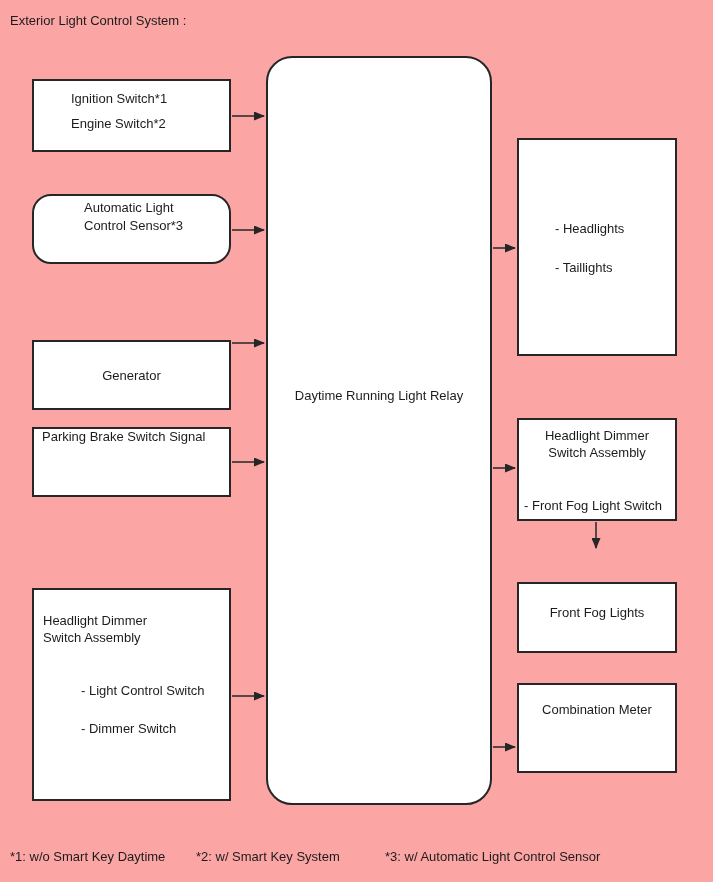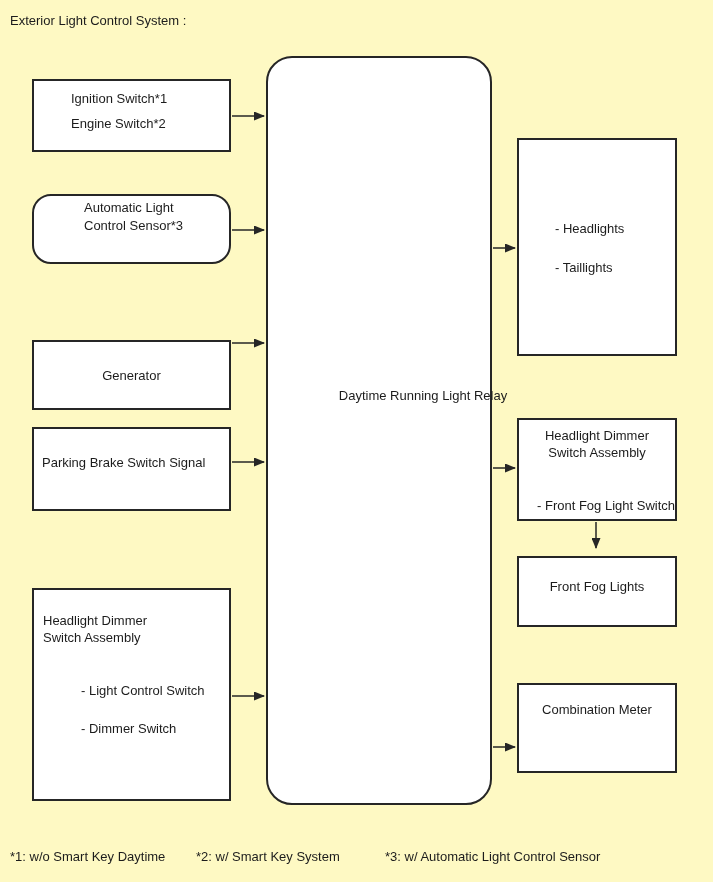--- a/index.html
+++ b/index.html
@@ -1,20 +1,20 @@
 <!DOCTYPE html>
 <html><head>
 <meta charset="utf-8">
 <style>
   html, body { margin: 0; padding: 0; background: #ffffff; }
   .canvas {
     position: relative;
     width: 713px;
     height: 882px;
-    background: #fef9c3;
+    background: #fca5a5;
     font-family: "Liberation Sans", sans-serif;
     font-size: 13px;
     color: #1c1c1c;
     overflow: hidden;
   }
   .page-title {
     position: absolute;
     left: 10px;
     top: 13px;
     line-height: 15px;
@@ -28,35 +28,35 @@
   }
   .rounded {
     border-radius: 26px;
   }
   
   .b-ignition   { left: 32px; top: 79px;  width: 199px; height: 73px; padding: 5px 0 0 37px; }
   .b-ignition div { line-height: 25px; white-space: nowrap; }
   .b-autolight  { left: 32px; top: 194px; width: 199px; height: 70px; padding: 3px 0 0 50px; border-radius: 19px; }
   .b-autolight div { line-height: 18px; white-space: nowrap; }
   .b-generator  { left: 32px; top: 307px; width: 199px; height: 70px; display: flex; align-items: center; justify-content: center; margin-top: 33px; }
-  .b-parking    { left: 32px; top: 427px; width: 199px; height: 84px; display: flex; align-items: center; padding-left: 8px; padding-bottom: 13px; }
+  .b-parking    { left: 32px; top: 427px; width: 199px; height: 70px; display: flex; align-items: flex-start; padding-left: 8px; padding-bottom: 13px; }
   .b-dimmer-l   { left: 32px; top: 588px; width: 199px; height: 213px; padding: 22px 0 0 9px; }
   .b-dimmer-l .ttl { line-height: 17px; white-space: nowrap; }
   .b-dimmer-l .items { margin-top: 26px; padding-left: 38px; }
   .b-dimmer-l .items div { line-height: 38px; white-space: nowrap; }
   
   .b-relay { left: 266px; top: 56px; width: 226px; height: 749px; }
-  .b-relay .lbl { position: absolute; left: 0; top: 330px; width: 100%; text-align: center; line-height: 16px; margin-left: 44px; }
+  .b-relay .lbl { position: absolute; left: 0; top: 330px; width: 100%; text-align: center; line-height: 16px; }
   
   .b-lights   { left: 517px; top: 138px; width: 160px; height: 218px; padding: 69px 0 0 36px; }
   .b-lights div { line-height: 39px; white-space: nowrap; }
   .b-dimmer-r { left: 517px; top: 418px; width: 160px; height: 103px; padding-top: 7px; }
   .b-dimmer-r .ttl { text-align: center; line-height: 17px; white-space: nowrap; }
-  .b-dimmer-r .item { margin-top: 36px; padding-left: 18px; line-height: 17px; white-space: nowrap; }
-  .b-fog   { left: 517px; top: 556px; width: 160px; height: 71px; display: flex; align-items: center; justify-content: center; padding-bottom: 10px; box-sizing: border-box; }
+  .b-dimmer-r .item { margin-top: 36px; padding-left: 5px; line-height: 17px; white-space: nowrap; }
+  .b-fog   { left: 517px; top: 582px; width: 160px; height: 71px; display: flex; align-items: center; justify-content: center; padding-bottom: 10px; box-sizing: border-box; }
   .b-combo { left: 517px; top: 683px; width: 160px; height: 90px; padding-top: 16px; }
   .b-combo .ttl { text-align: center; line-height: 17px; white-space: nowrap; }
   .b-combo .item { margin-top: 14px; padding-left: 12px; text-indent: -8px; line-height: 18px; }
   
   .footnote { position: absolute; top: 849px; line-height: 15px; white-space: nowrap; }
   .fn1 { left: 10px; }
   .fn2 { left: 196px; }
   .fn3 { left: 385px; }
   
   .arrows { position: absolute; left: 0; top: 0; width: 713px; height: 882px; pointer-events: none; }

